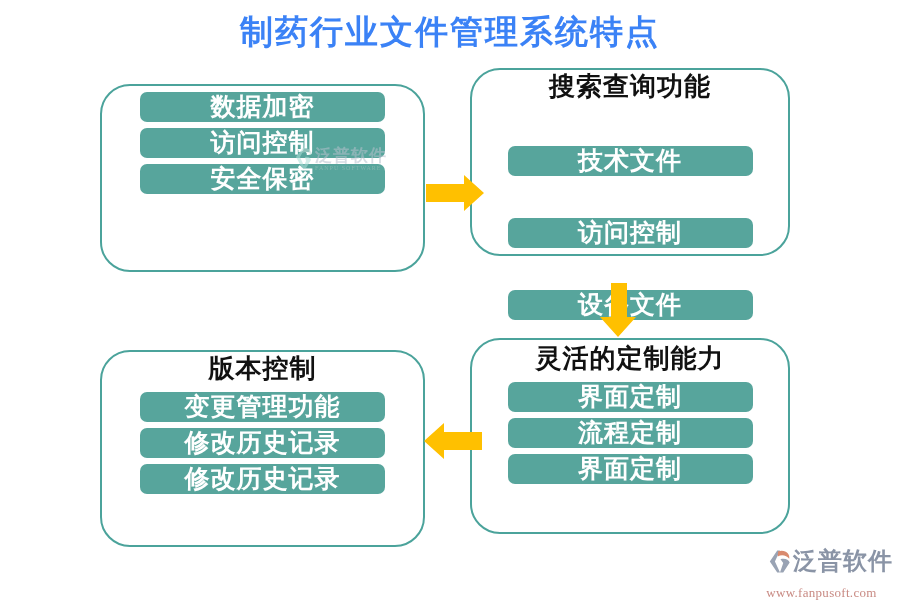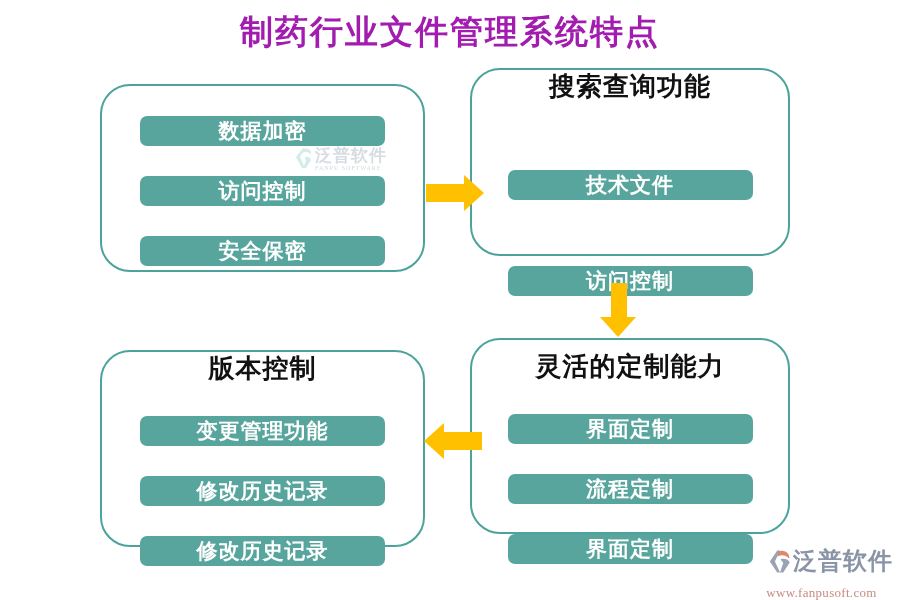--- a/index.html
+++ b/index.html
@@ -2,41 +2,41 @@
 <html><head>
 <meta charset="utf-8">
 <style>
   html, body { margin:0; padding:0; background:#ffffff; }
   .canvas {
     position:relative; width:900px; height:600px; background:#ffffff;
     font-family:"Liberation Serif","DejaVu Serif",serif; overflow:hidden;
   }
   .main-title {
     position:absolute; top:10px; left:0; width:100%;
-    text-align:center; font-size:33px; font-weight:bold; color:#a21caf;
+    text-align:center; font-size:33px; font-weight:bold; color:#3b82f6;
     letter-spacing:2px;
   }
   .box {
     position:absolute; background:#ffffff;
     border:2.5px solid #4BA39B; border-radius:30px;
     box-sizing:border-box;
     display:flex; flex-direction:column; align-items:center;
   }
   .box1 { left:100px; top:84px;  width:325px; height:188px; }
   .box2 { left:470px; top:68px;  width:320px; height:188px;gap:36px; }
   .box3 { left:100px; top:350px; width:325px; height:197px; }
-  .box4 { left:470px; top:338px; width:320px; height:196px; padding-top:10px;font-family:Liberation Serif, serif; }
+  .box4 { left:470px; top:338px; width:320px; height:196px; padding-top:2px;font-family:Liberation Serif, serif; }
   .box-title {
     font-size:26px; font-weight:bold; color:#111111;
     height:34px; line-height:34px; text-align:center; letter-spacing:1px;
   }
   .pill {
-    width:245px; height:30px; margin-top:30px;
+    width:245px; height:30px; margin-top:6px;
     background:#57A59C; border-radius:7px;
-    color:#ffffff; font-weight:bold; font-size:21px;
+    color:#ffffff; font-weight:bold; font-size:25px;
     text-align:center; line-height:30px; letter-spacing:1px;
   }
   .arrow { position:absolute; }
   .arrow-right { left:426px; top:175px; }
   .arrow-down  { left:600px; top:283px; }
   .arrow-left  { left:424px; top:423px; }
   .watermark {
     position:absolute; left:294px; top:147px; z-index:5;
     display:flex; align-items:flex-start; opacity:0.55;
     pointer-events:none;

